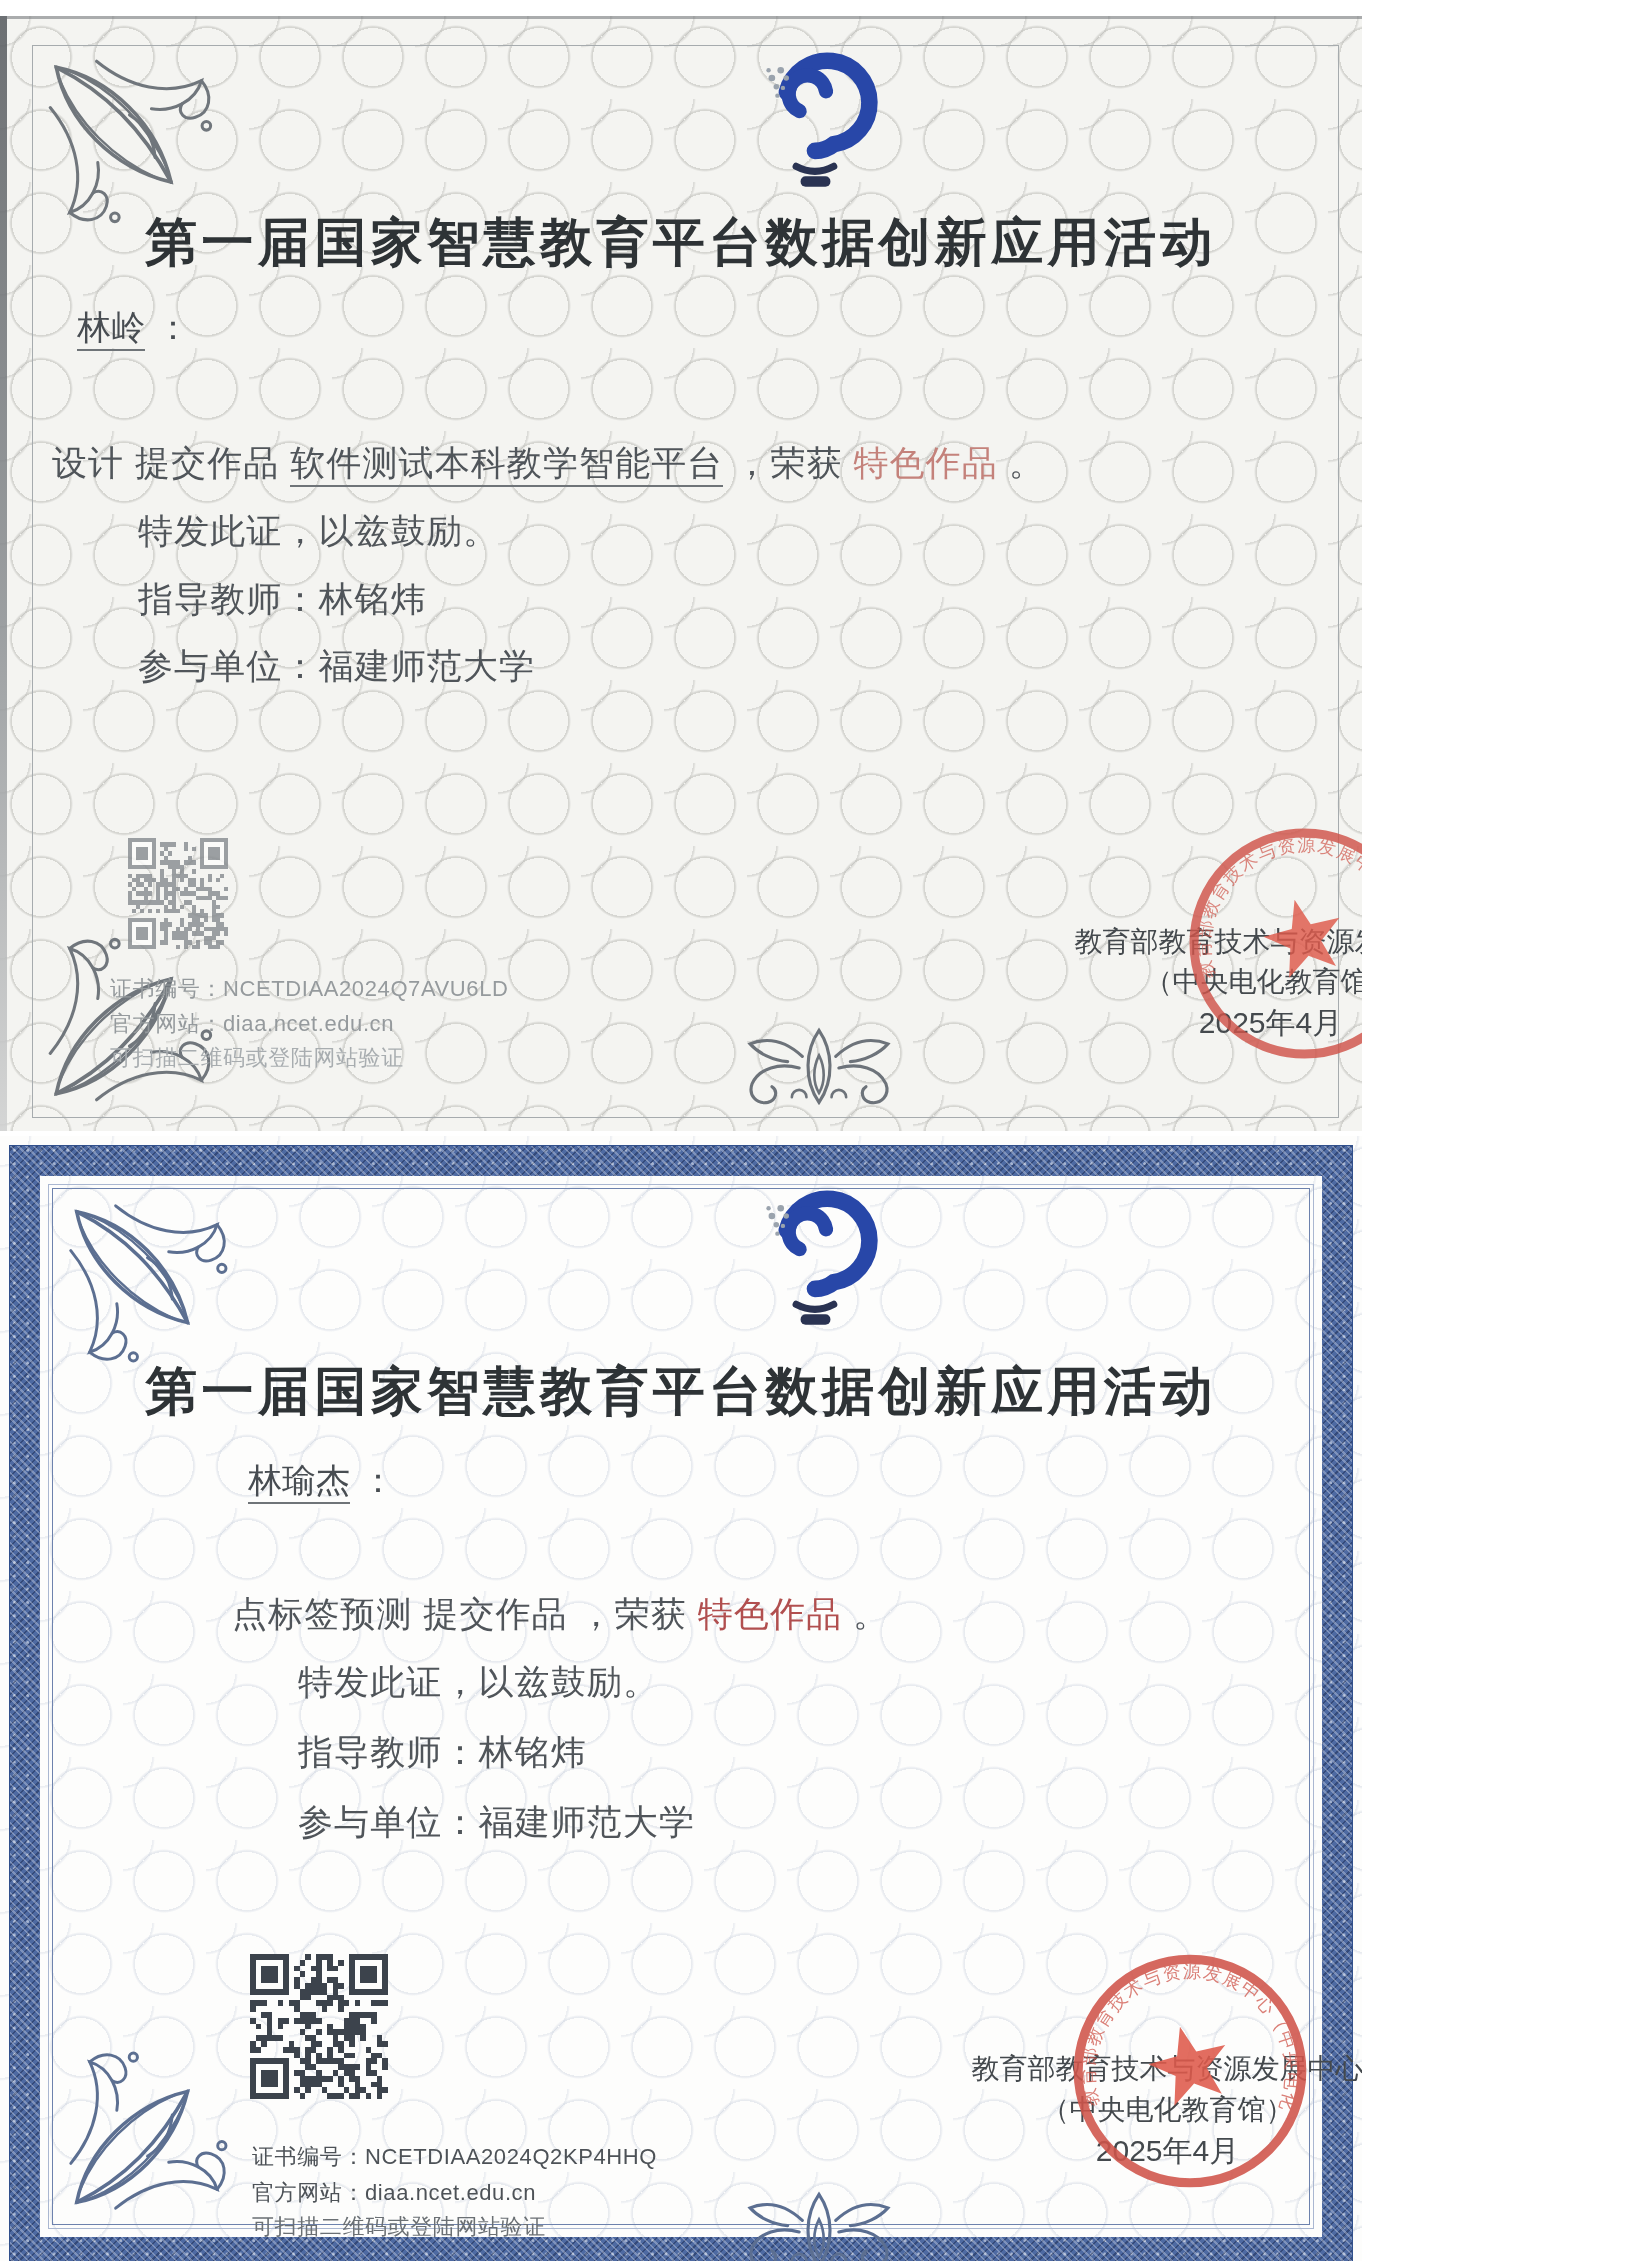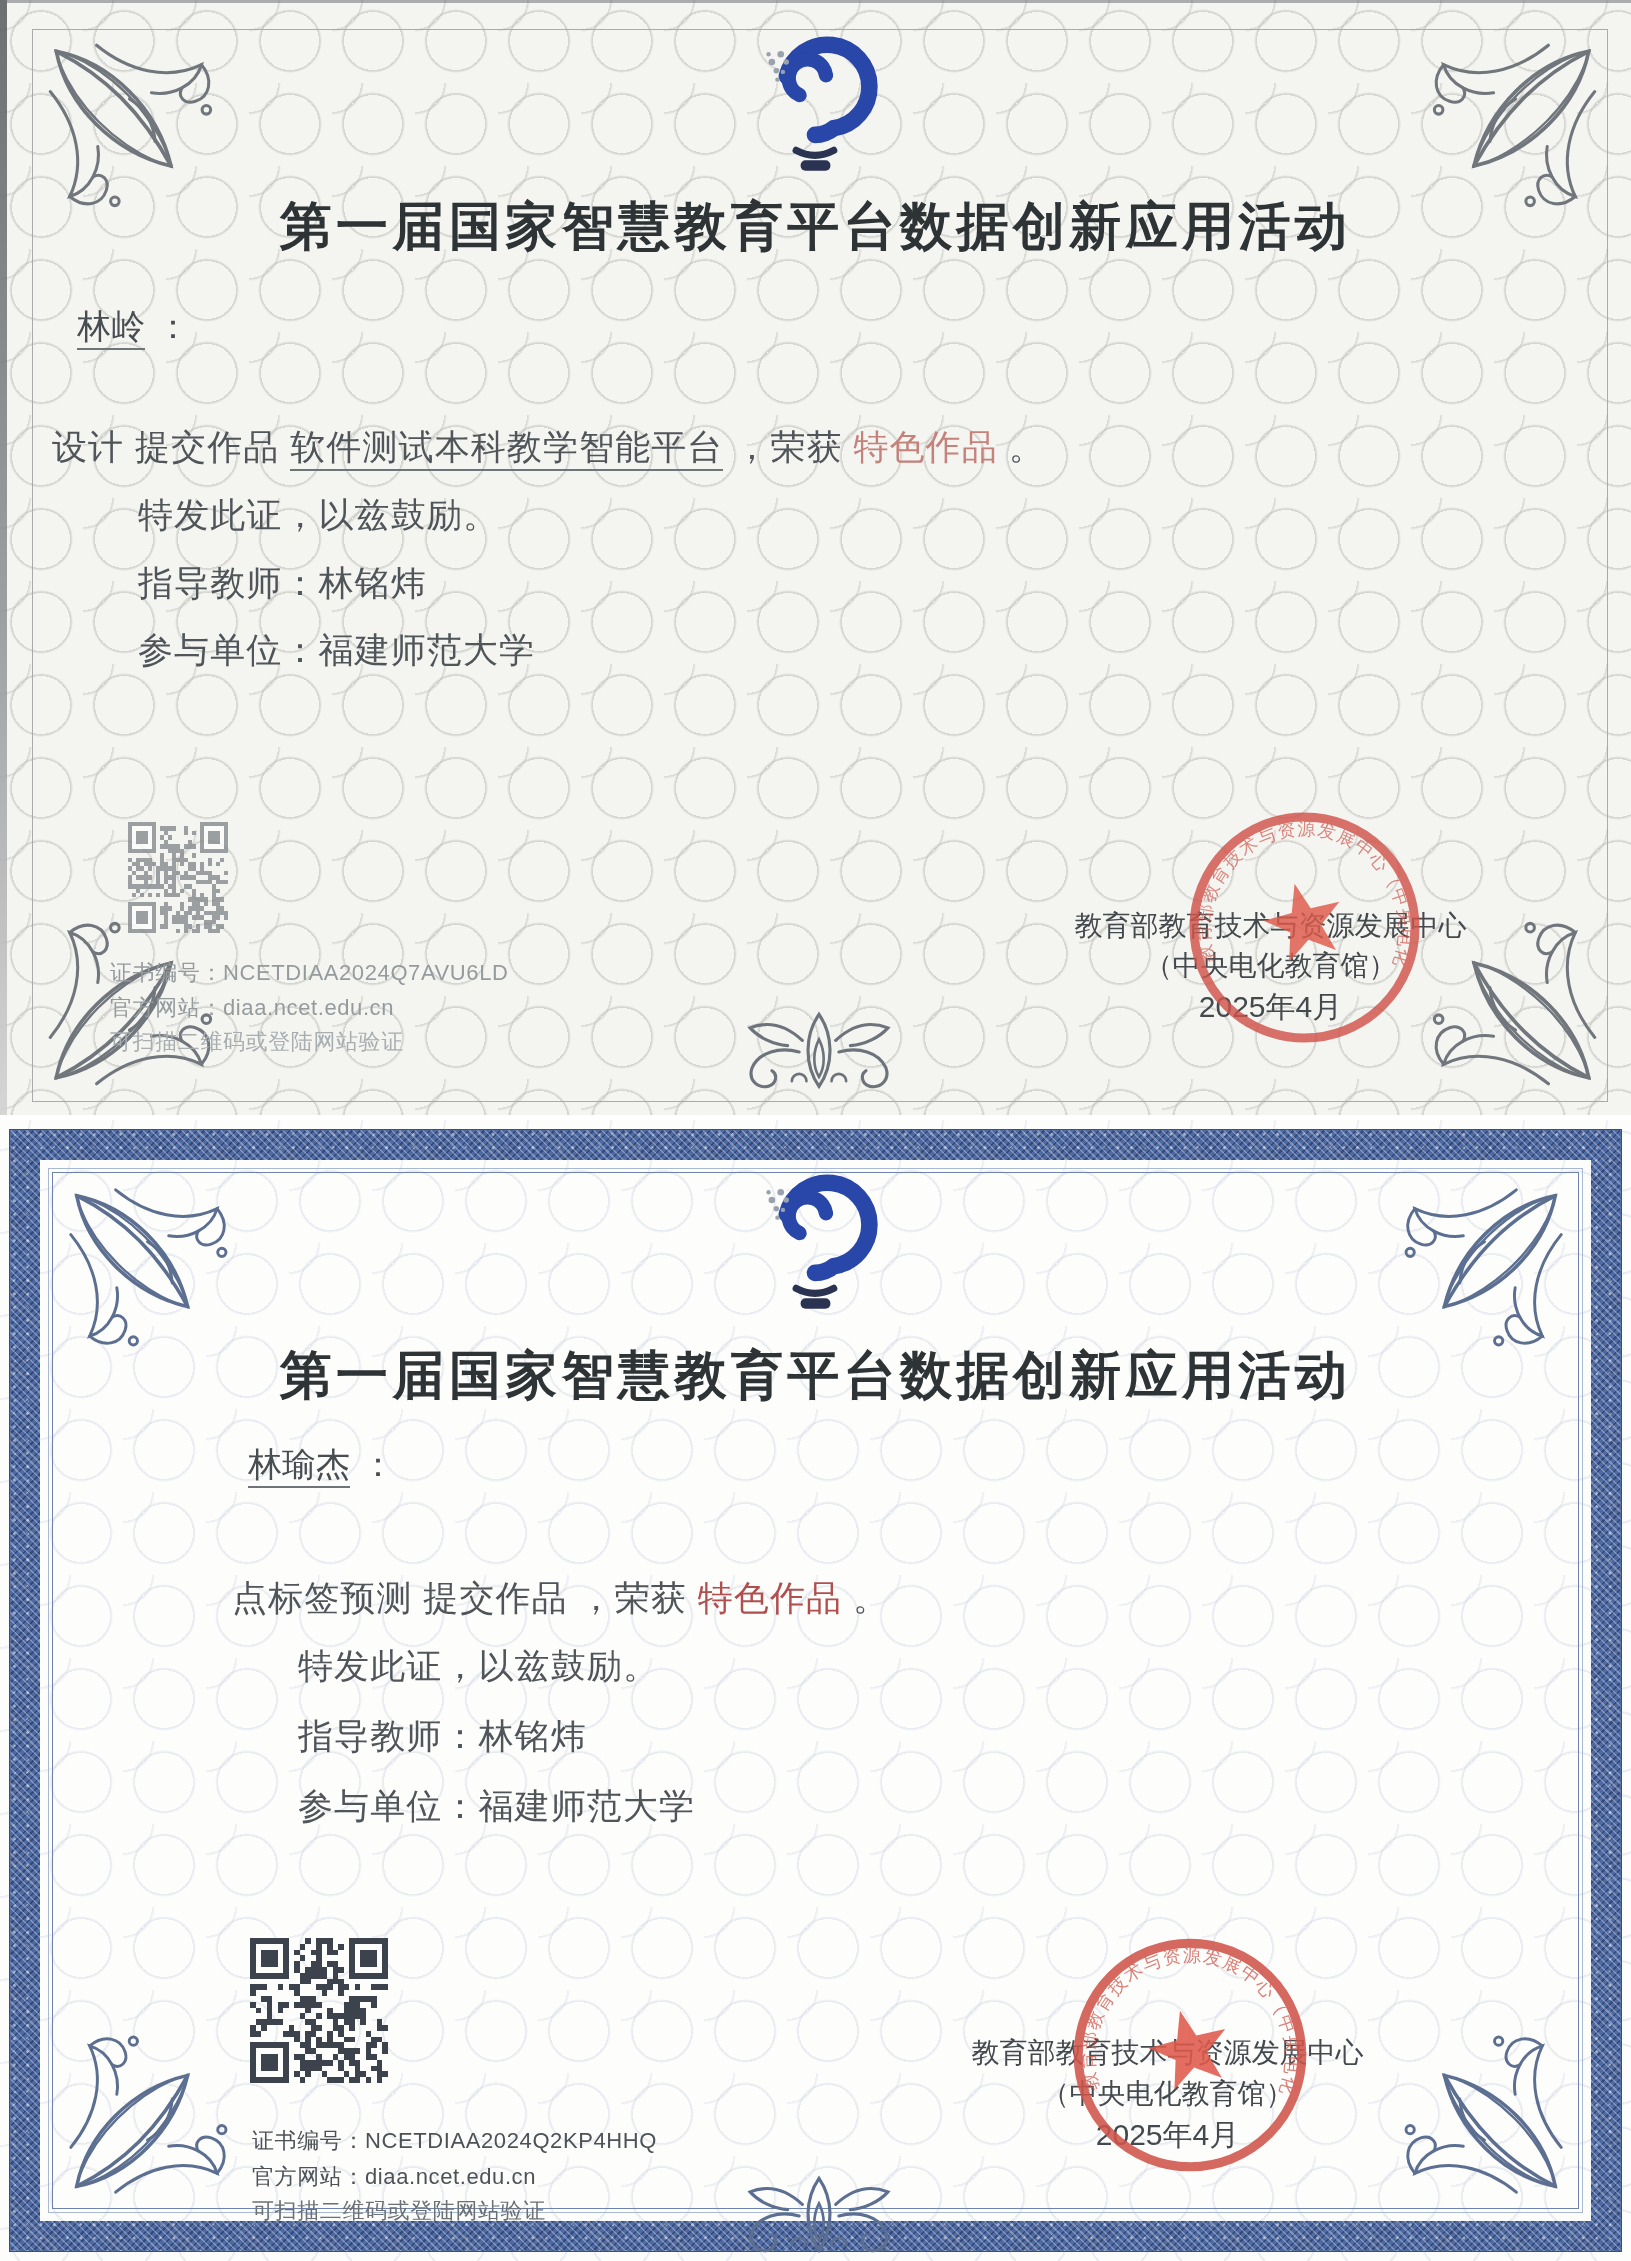--- a/index.html
+++ b/index.html
@@ -1,20 +1,20 @@
 <!DOCTYPE html>
 <html style="font-size:8.9px"><head>
 <meta charset="utf-8">
 <style>
   html,body{margin:0;padding:0;background:#ffffff;}
   #page{position:relative;width:1631px;height:2261px;overflow:hidden;background:#fff;
         font-family:"Liberation Sans", sans-serif;}
 
   
-  .cert{position:absolute;left:0;width:1631px;overflow:hidden;}
+  .cert{position:absolute;left:0;width:1362px;overflow:hidden;margin-top:16px;}
   #cert1{top:0;height:1115px;background-color:#f4f4f1;
     background-image:
       radial-gradient(circle at 41px 41px, rgba(183,183,178,0) 29px, rgba(183,183,178,.5) 29px, rgba(183,183,178,.5) 30px, rgba(183,183,178,0) 32px),
       radial-gradient(circle at 0px 0px, rgba(183,183,178,0) 29px, rgba(183,183,178,.4) 29px, rgba(183,183,178,.4) 30px, rgba(183,183,178,0) 32px);
     background-size:83px 83px;}
   #cert2{top:1120px;height:1141px;background-color:#fdfdfc;
     background-image:
       radial-gradient(circle at 41px 41px, rgba(193,201,216,0) 29px, rgba(193,201,216,.35) 29px, rgba(193,201,216,.35) 30px, rgba(193,201,216,0) 32px),
       radial-gradient(circle at 0px 0px, rgba(193,201,216,0) 29px, rgba(193,201,216,.28) 29px, rgba(193,201,216,.28) 30px, rgba(193,201,216,0) 32px);
     background-size:83px 83px;}
@@ -145,21 +145,21 @@
     <svg class="lotus c1lotus" style="left:725px;top:1007px" viewBox="0 0 340 170" width="188" height="94">
         <use href="#orn-lotus"></use>
       </svg>
 
     <svg class="logo" style="top:11px" viewBox="0 0 230 300" width="127" height="166">
         <use href="#logo-bulb"></use>
       </svg>
 
     <div class="cert-title" style="top:192px">第一届国家智慧教育平台数据创新应用活动</div>
 
-    <div class="recipient" style="left:77px;top:304px">
+    <div class="recipient" style="left:77px;top:289px">
       <span class="uline">林岭</span><span style="margin-left:11px">：</span>
     </div>
 
     <div class="line" style="left:52px;top:424px">
       <span>设计 提交作品 </span><span class="uline">软件测试本科教学智能平台</span><span> ，荣获 </span><span class="award1">特色作品</span><span> 。</span>
     </div>
     <div class="line" style="left:138px;top:492px">特发此证，以兹鼓励。</div>
     <div class="line" style="left:138px;top:560px">指导教师：林铭炜</div>
     <div class="line" style="left:138px;top:627px">参与单位：福建师范大学</div>
 

